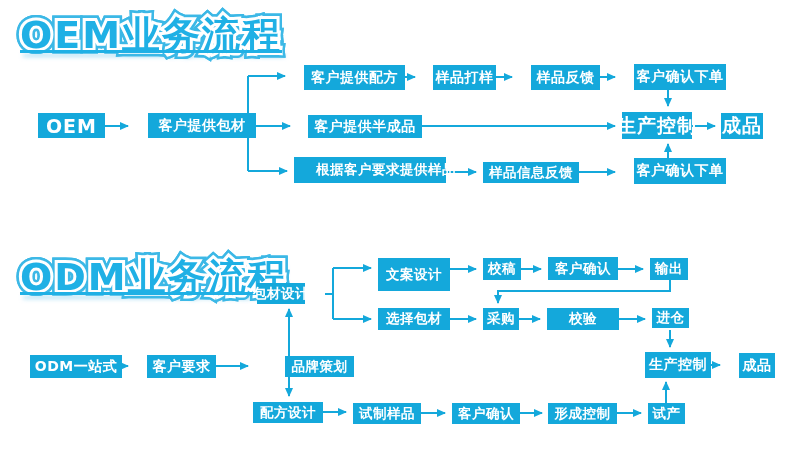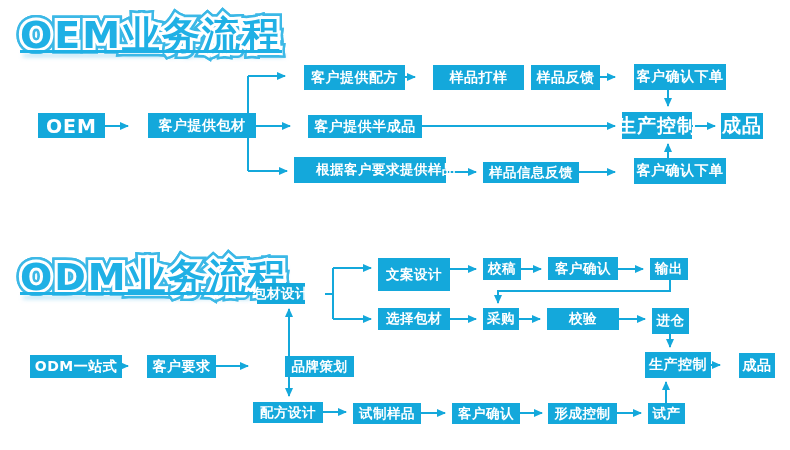--- a/index.html
+++ b/index.html
@@ -90,21 +90,21 @@
 
   <div class="bubble-title" style="left:20px;top:10px;">
     <span class="stroke-outer">OEM业务流程</span>
     <span class="stroke-white">OEM业务流程</span>
     <span class="fill">OEM业务流程</span>
   </div>
 
   <div class="node xl" style="left:38px;top:113px;width:67px;height:25px;">OEM</div>
   <div class="node big" style="left:136px;top:113px;width:108px;height:25px;">客户提供包材</div>
   <div class="node big" style="left:292px;top:65px;width:101px;height:25px;">客户提供配方</div>
-  <div class="node big" style="left:421px;top:65px;width:91px;height:25px;">样品打样</div>
+  <div class="node big" style="left:421px;top:65px;width:63px;height:25px;">样品打样</div>
   <div class="node big" style="left:519px;top:65px;width:69px;height:25px;">样品反馈</div>
   <div class="node big" style="left:622px;top:64px;width:92px;height:26px;">客户确认下单</div>
   <div class="node big" style="left:296px;top:115px;width:114px;height:23px;">客户提供半成品</div>
   <div class="node xl" style="left:622px;top:112px;width:70px;height:27px;">生产控制</div>
   <div class="node xl" style="left:721px;top:113px;width:42px;height:26px;">成品</div>
   <div class="node" style="left:294px;top:157px;width:152px;height:26px;padding-left:32px;">根据客户要求提供样品</div>
   <div class="node" style="left:483px;top:162px;width:96px;height:21px;">样品信息反馈</div>
   <div class="node big" style="left:622px;top:158px;width:92px;height:26px;">客户确认下单</div>
 
   <div class="bubble-title" style="left:20px;top:252px;">
@@ -117,21 +117,21 @@
   <div class="node big" style="left:135px;top:355px;width:69px;height:23px;">客户要求</div>
   <div class="node" style="left:255px;top:356px;width:69px;height:21px;margin-left:30px;">品牌策划</div>
   <div class="node" style="left:257px;top:283px;width:48px;height:21px;">包材设计</div>
   <div class="node" style="left:378px;top:258px;width:72px;height:33px;">文案设计</div>
   <div class="node" style="left:483px;top:258px;width:38px;height:22px;">校稿</div>
   <div class="node" style="left:548px;top:257px;width:70px;height:23px;">客户确认</div>
   <div class="node" style="left:650px;top:258px;width:38px;height:22px;">输出</div>
   <div class="node" style="left:378px;top:308px;width:72px;height:22px;">选择包材</div>
   <div class="node" style="left:483px;top:308px;width:36px;height:22px;">采购</div>
   <div class="node" style="left:547px;top:308px;width:72px;height:22px;">校验</div>
-  <div class="node" style="left:652px;top:308px;width:37px;height:26px;">进仓</div>
+  <div class="node" style="left:652px;top:308px;width:37px;height:20px;">进仓</div>
   <div class="node" style="left:253px;top:402px;width:70px;height:21px;">配方设计</div>
   <div class="node" style="left:353px;top:403px;width:68px;height:21px;">试制样品</div>
   <div class="node" style="left:452px;top:403px;width:68px;height:21px;">客户确认</div>
   <div class="node" style="left:548px;top:403px;width:69px;height:21px;">形成控制</div>
   <div class="node" style="left:648px;top:403px;width:37px;height:21px;">试产</div>
   <div class="node big" style="left:633px;top:352px;width:66px;height:26px;">生产控制</div>
   <div class="node big" style="left:727px;top:353px;width:36px;height:25px;">成品</div>
 
 </div>
 

